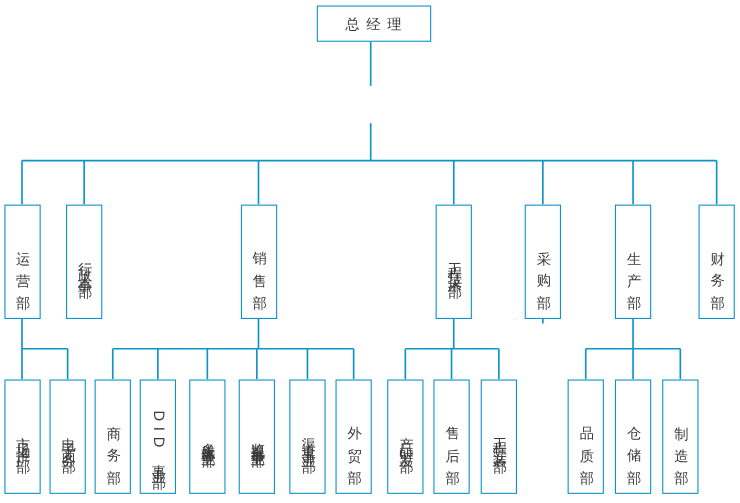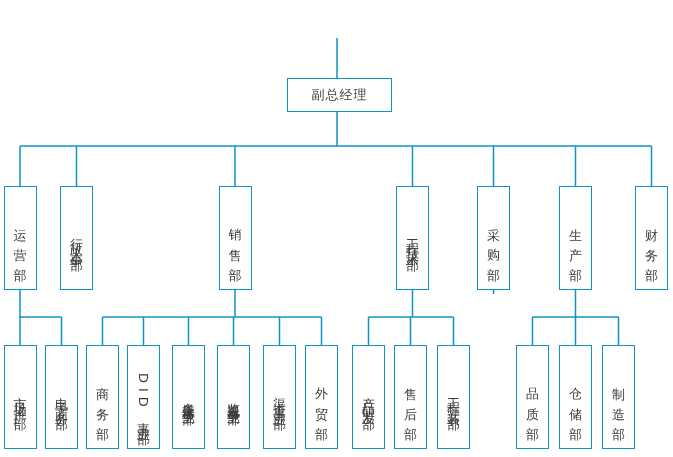--- a/index.html
+++ b/index.html
@@ -74,24 +74,24 @@
     <path d="M368.5 317 V345"></path>
     <path d="M410.5 317 V345"></path>
     <path d="M453.5 317 V345"></path>
     <path d="M575.5 290 V317"></path>
     <path d="M532.5 317 H618.5"></path>
     <path d="M532.5 317 V345"></path>
     <path d="M575.5 317 V345"></path>
     <path d="M618.5 317 V345"></path>
   </svg>
 
+  <div class="node hbox1">
+    <span class="hlabel">总 经 理</span>
+  </div>
 
-  <div class="node hbox2">
-    <span class="hlabel">副总经理</span>
-  </div>
 
   <div class="node vbox r3" style="left:3.5px">
     <span class="vlabel s3">运营部</span>
   </div>
   <div class="node vbox r3" style="left:60px">
     <span class="vlabel s5">行政人事部</span>
   </div>
   <div class="node vbox r3" style="left:218.5px">
     <span class="vlabel s3">销售部</span>
   </div>

